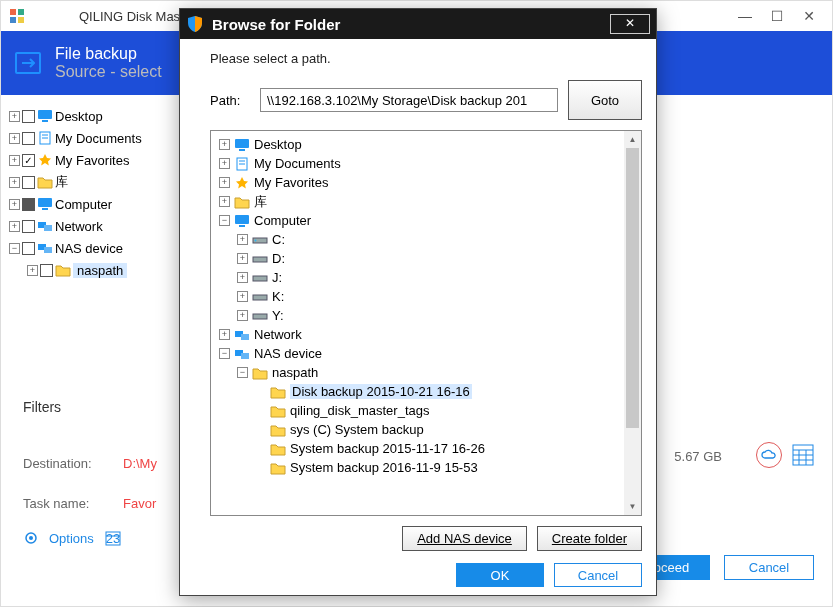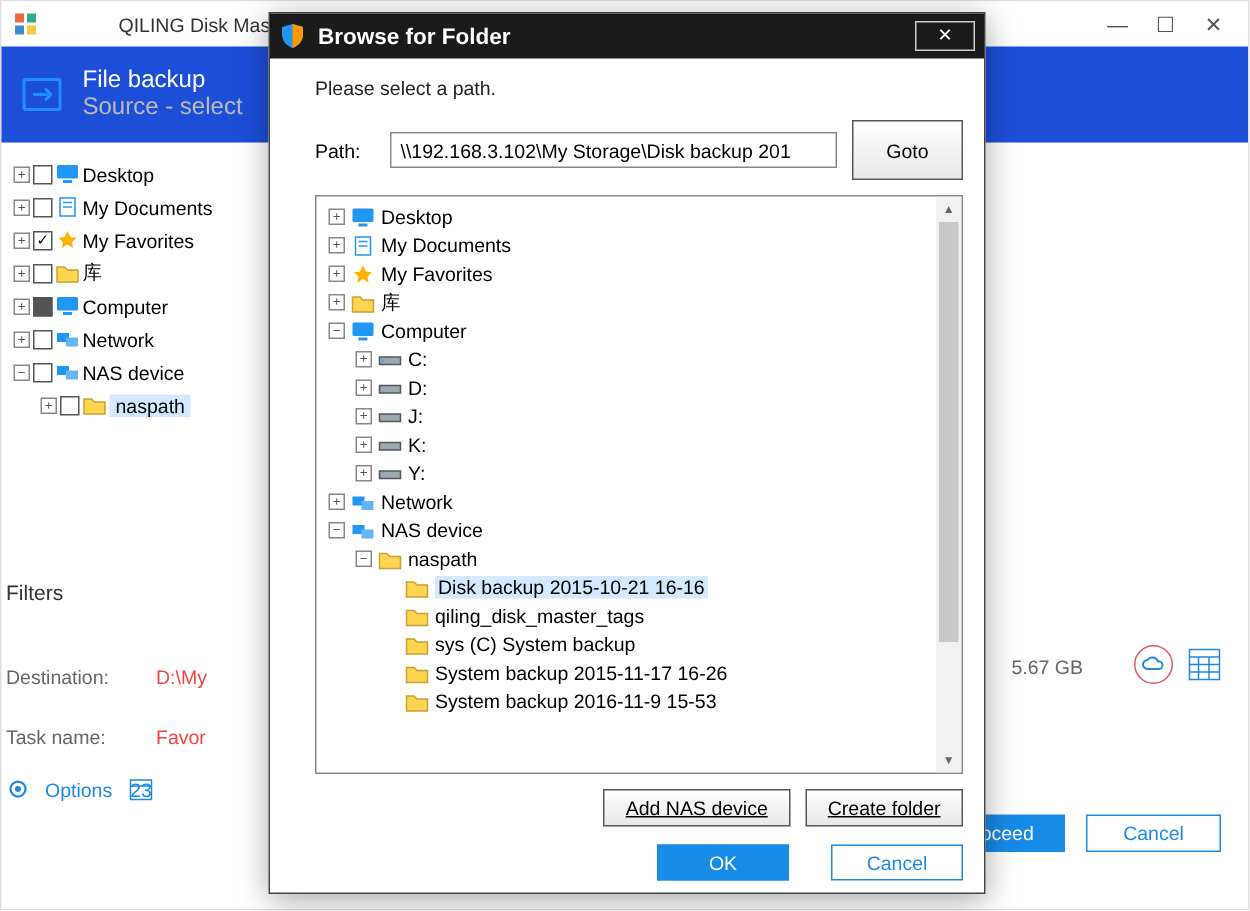--- a/index.html
+++ b/index.html
@@ -23,21 +23,21 @@
 .app-body { display: flex; padding: 4px 0 0 0; }
 .left-tree { width: 180px; padding: 6px 0 6px 8px; overflow: hidden; white-space: nowrap; }
 .lt-item { display: flex; align-items: center; gap: 2px; height: 22px; }
 .lt-indent1 { padding-left: 18px; }
 .exp { width: 11px; height: 11px; border: 1px solid #888; font-size: 9px; line-height: 9px; text-align: center; color: #555; }
 .chk { width: 13px; height: 13px; border: 1px solid #555; display: inline-flex; align-items: center; justify-content: center; font-size: 10px; }
 .chk.filled { background: #555; }
 .lt-label { color: #000; }
 .nas-selected { background: #d4e8ff; padding: 0 4px; }
 
-.app-lower { position: absolute; left: 0; right: 0; bottom: 16px; height: 215px; padding: 12px 3px; }
+.app-lower { position: absolute; left: 0; right: 0; bottom: 4px; height: 215px; padding: 12px 22px; }
 .filters-row { font-size: 14px; color: #333; margin-bottom: 28px; }
 .field-row { display: flex; align-items: center; height: 40px; }
 .field-label { width: 100px; color: #666; }
 .field-val { color: #ef4444; }
 .gb-info { position: absolute; right: 110px; top: 62px; color: #666; }
 .storage-icons { position: absolute; right: 18px; top: 55px; display: flex; gap: 10px; align-items: center; }
 .cloud-circle { width: 26px; height: 26px; border: 1px solid #e05a5a; border-radius: 50%; display: flex; align-items: center; justify-content: center; color: #1e88e5; }
 .grid-icon { width: 22px; height: 22px; color: #1e88e5; }
 .options-row { display: flex; align-items: center; gap: 10px; color: #1e88e5; margin-top: 6px; }
 .cal-icon { color: #1e88e5; }
@@ -68,21 +68,21 @@
 .tn { display: flex; align-items: center; height: 19px; gap: 4px; white-space: nowrap; }
 .tn .exp { flex-shrink: 0; }
 .tn-label { color: #000; }
 .tn-sel { background: #d4e8ff; padding: 0 2px; }
 .d1 { padding-left: 6px; }
 .d2 { padding-left: 24px; }
 .d3 { padding-left: 42px; }
 
 .dlg-action-row { display: flex; justify-content: flex-end; gap: 10px; margin-top: 10px; text-decoration: underline; }
 .dlg-btn { height: 25px; padding: 0 14px; border: 1px solid #555; background: linear-gradient(#fefefe,#e8e8e8); cursor: pointer; font-size: 13px; }
-.dlg-footer { display: flex; justify-content: flex-end; gap: 28px; margin-top: 12px; }
+.dlg-footer { display: flex; justify-content: flex-end; gap: 10px; margin-top: 12px; }
 .ok-btn { width: 88px; height: 24px; background: #178be8; color: #fff; border: 1px solid #178be8; cursor: pointer; }
 .cancel-btn { width: 88px; height: 24px; background: #fff; border: 1px solid #1e88e5; color: #1e88e5; cursor: pointer; }
 
 
 .ico { width: 16px; height: 14px; flex-shrink: 0; }
 </style>
 </head>
 <body>
 
 <div class="app-window">

